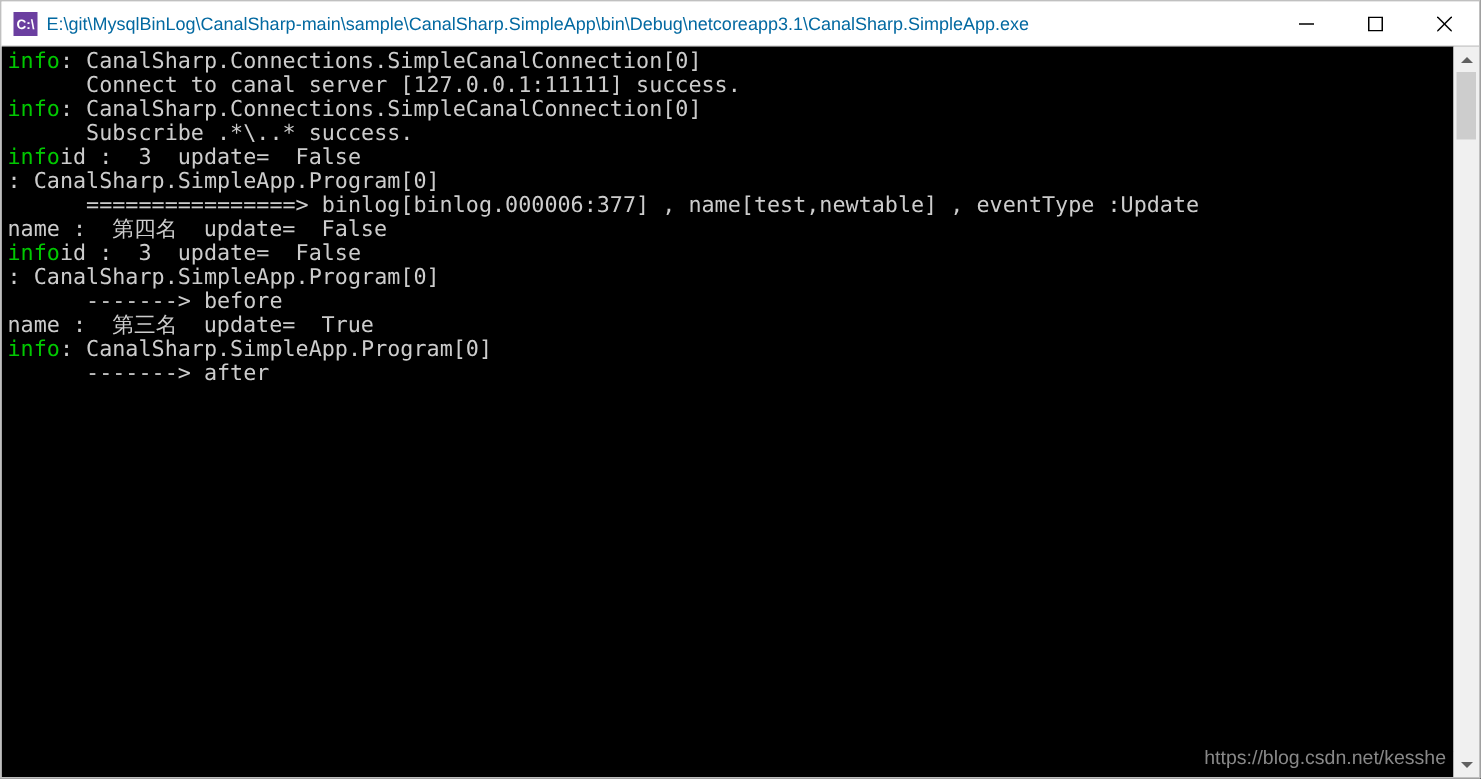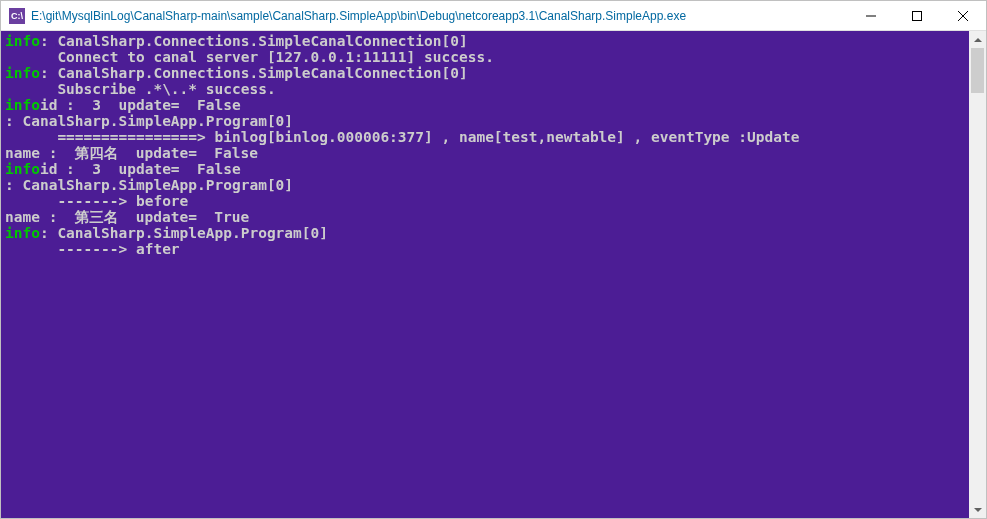--- a/index.html
+++ b/index.html
@@ -57,24 +57,23 @@
       color: #000;
       cursor: default;
     }
     .titlebar-btn svg {
       stroke: #000;
       fill: none;
     }
     .console {
       width: 100%;
       height: calc(100% - 30px);
-      background: #4c1d95;
+      background: #000000;
       position: relative;
       display: flex;
-      font-weight: bold;
     }
     .console-content {
       flex: 1;
       padding: 2px 0 0 4px;
       font-family: "NSimSun", "SimSun", "Consolas", monospace;
       font-size: 14.5px;
       line-height: 16px;
       color: #ccc;
       white-space: pre;
       overflow: hidden;
@@ -167,13 +166,14 @@
     </div>
     <div class="scrollbar-track">
       <div class="scrollbar-thumb"></div>
     </div>
     <div class="scrollbar-arrow bottom">
       <svg width="8" height="4" viewBox="0 0 8 4">
           <polygon points="0,0 8,0 4,4"></polygon>
         </svg>
     </div>
   </div>
+  <div class="watermark">https://blog.csdn.net/kesshe</div>
 </div>
 
 </body></html>

